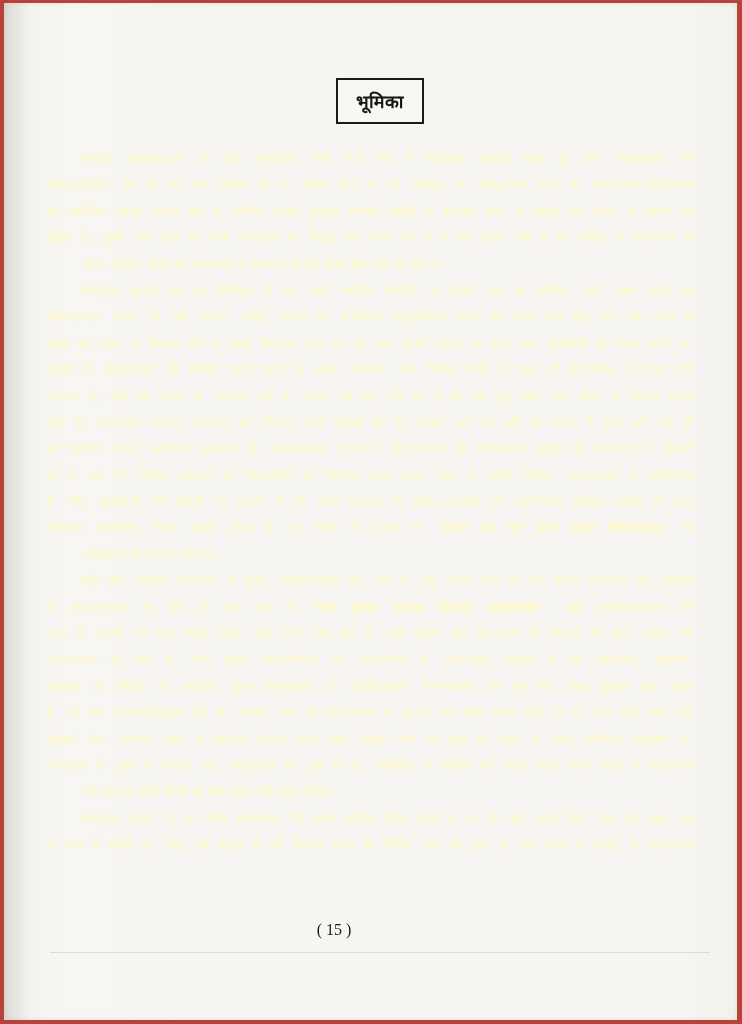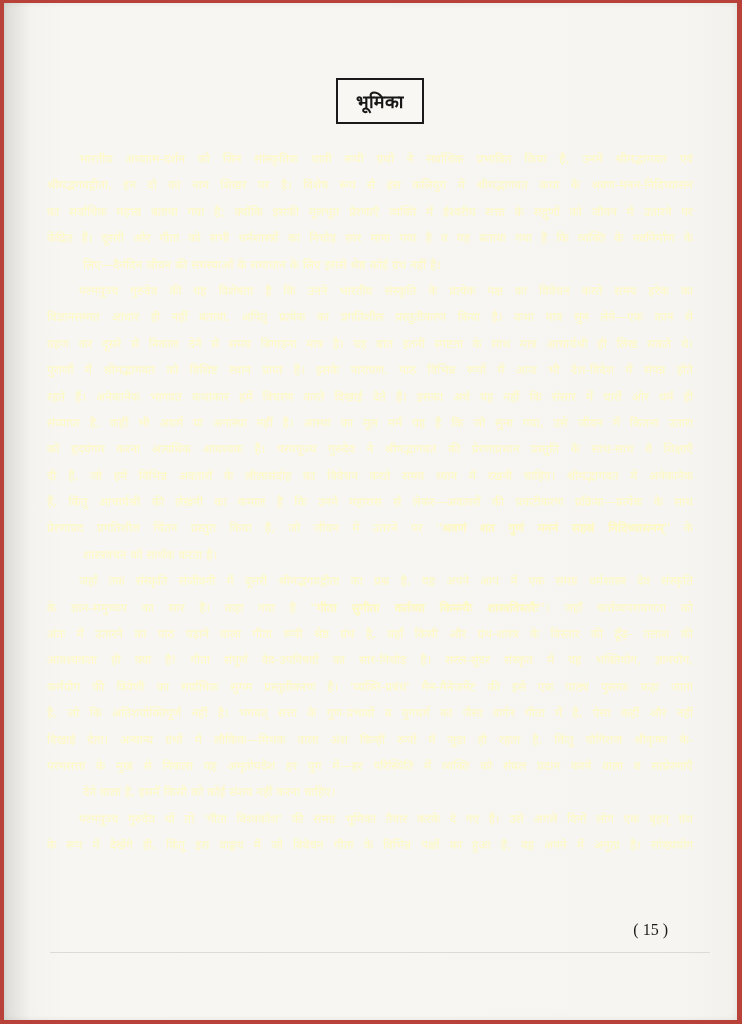--- a/index.html
+++ b/index.html
@@ -67,21 +67,21 @@
       margin-left: 36px;
     }
     .bold {
       font-weight: bold;
     }
     .page-number {
       position: absolute;
       left: 0;
       width: 668px;
       top: 921px;
-      text-align: right;
+      text-align: center;
       font-family: "Liberation Serif", "DejaVu Serif", serif;
       font-size: 16px;
       color: #1a1a1a;
     }
     .bottom-rule {
       position: absolute;
       left: 50px;
       top: 952px;
       width: 660px;
       height: 1px;
@@ -114,23 +114,23 @@
     <div class="line">का सर्वाधिक महत्त्व बताया गया है; क्योंकि इसकी मूलभूत प्रेरणाएँ व्यक्ति में ईश्वरीय सत्ता के सद्गुणों को जीवन में उतारने पर</div>
     <div class="line">केंद्रित हैं। दूसरी ओर गीता को सभी धर्मशास्त्रों का निचोड़ सार माना गया है व यह बताया गया है कि व्यक्ति के नवनिर्माण के</div>
     <div class="line last">लिए—दैनंदिन जीवन की समस्याओं के समाधान के लिए इससे श्रेष्ठ कोई ग्रंथ नहीं है।</div>
   </div>
 
   <div>
     <div class="line indent">परमपूज्य गुरुदेव की यह विशेषता है कि उनने भारतीय संस्कृति के प्रत्येक पक्ष का विवेचन करते समय हरेक का</div>
     <div class="line">विज्ञानसम्मत आधार ही नहीं बताया, अपितु प्रत्येक का प्रगतिशील प्रस्तुतीकरण किया है। कथा मात्र सुन लेने—एक कान से</div>
     <div class="line">ग्रहण कर दूसरे से निकाल देने से समय बिगाड़ना मात्र है। यह बात इतनी स्पष्टता के साथ मात्र आचार्यश्री ही लिख सकते थे।</div>
     <div class="line">पुराणों में श्रीमद्भागवत को विशिष्ट स्थान प्राप्त है। इसके पारायण, पाठ विभिन्न रूपों में आज भी देश-विदेश में संपन्न होते</div>
+    <div class="line">संव्याप्त है, कहीं भी अधर्म या अनास्था नहीं है। आस्था का मूल मर्म यह है कि जो सुना गया, उसे जीवन में कितना उतारा</div>
     <div class="line">रहते हैं। अनेकानेक भागवत कथाकार हमें विचरण करते दिखाई देते हैं। इसका अर्थ यह नहीं कि संसार में चारों ओर धर्म ही</div>
-    <div class="line">संव्याप्त है, कहीं भी अधर्म या अनास्था नहीं है। आस्था का मूल मर्म यह है कि जो सुना गया, उसे जीवन में कितना उतारा</div>
-    <div class="line">को हृदयंगम करना अत्यधिक आवश्यक है। परमपूज्य गुरुदेव ने श्रीमद्भागवत की प्रेरणाप्रधान प्रस्तुति के साथ-साथ वे शिक्षाएँ</div>
+    <div class="line">को हृदयंगम करना अत्यधिक आवश्यक है। समझकरूज्य गुरुदेव ने श्रीमद्भागवत की प्रेरणाप्रधान प्रस्तुति के साथ-साथ वे शिक्षाएँ</div>
     <div class="line">दी हैं, जो हमें विभिन्न अवतारों के लीलासंदोह का विवेचन करते समय ध्यान में रखनी चाहिए। श्रीमद्भागवत में अनेकानेक</div>
     <div class="line">हैं, किंतु आचार्यश्री की लेखनी का कमाल है कि उनने महारास से लेकर—अवतारों की प्रकटीकरण प्रक्रिया—प्रत्येक के साथ</div>
     <div class="line"><span>प्रेरणाप्रद प्रगतिशील चिंतन प्रस्तुत किया है, जो जीवन में उतरने पर ''</span><span class="bold">श्रवणं शत गुणं मननं सहस्रं निदिध्यासनम्</span><span>'' के</span></div>
     <div class="line last">शास्त्रवचन को सार्थक करता है।</div>
   </div>
 
   <div>
     <div class="line indent">जहाँ तक संस्कृति संजीवनी में दूसरी श्रीमद्भगवद्गीता का प्रश्न है, यह अपने आप में एक समग्र धर्मशास्त्र देव संस्कृति</div>
     <div class="line"><span>के ज्ञान-समुच्चय का सार है। कहा गया है ''</span><span class="bold">गीता सुगीता कर्तव्या किमन्यैः शास्त्रविस्तरैः</span><span>''। जहाँ कर्त्तव्यपरायणता को</span></div>
     <div class="line">अंतः में उतारने का पाठ पढ़ाने वाला गीता रूपी श्रेष्ठ ग्रंथ है, वहाँ किसी और ग्रंथ-शास्त्र के विस्तार की ढूँढ़- तलाश की</div>

